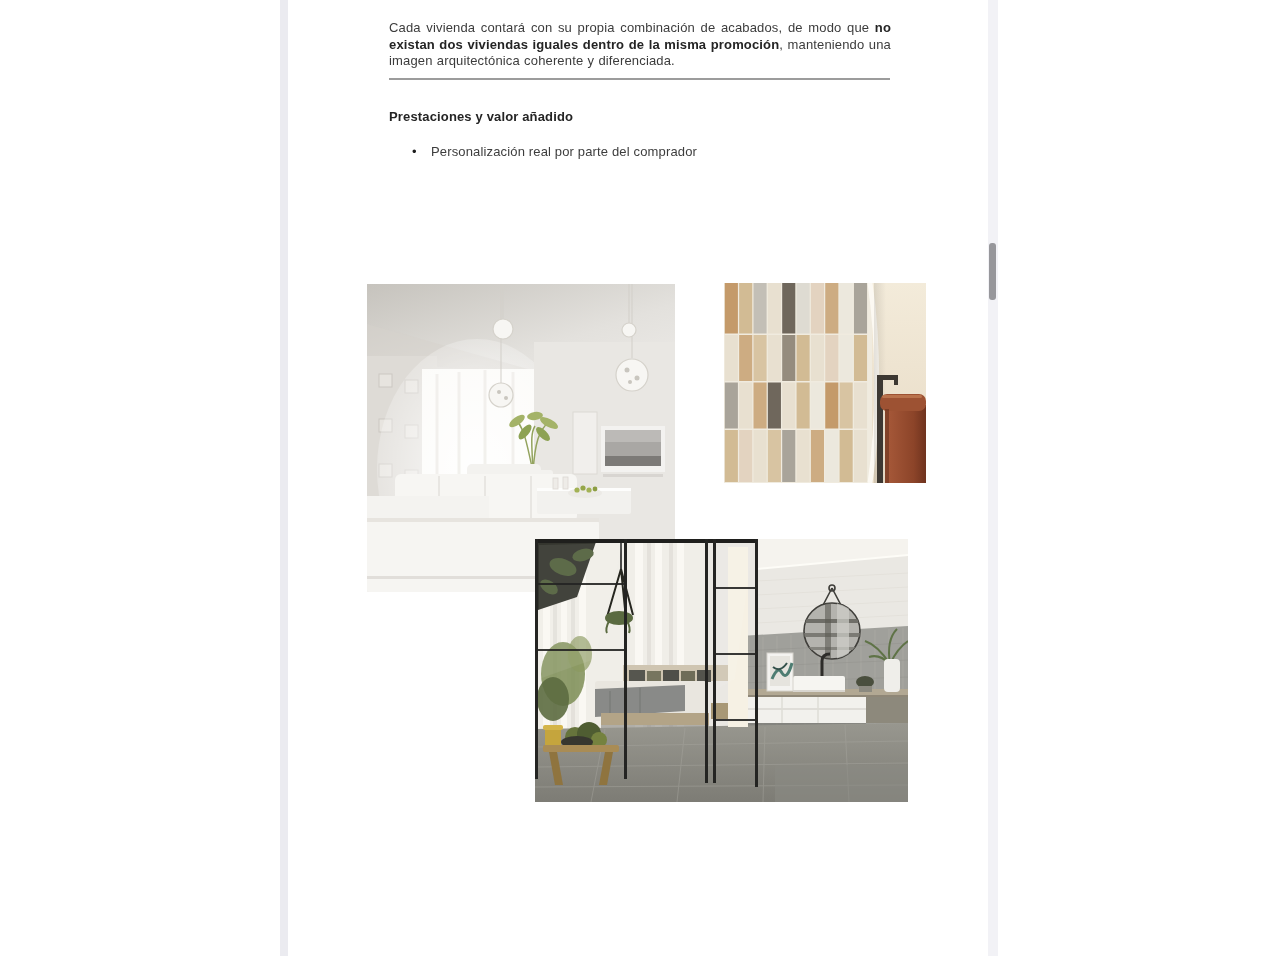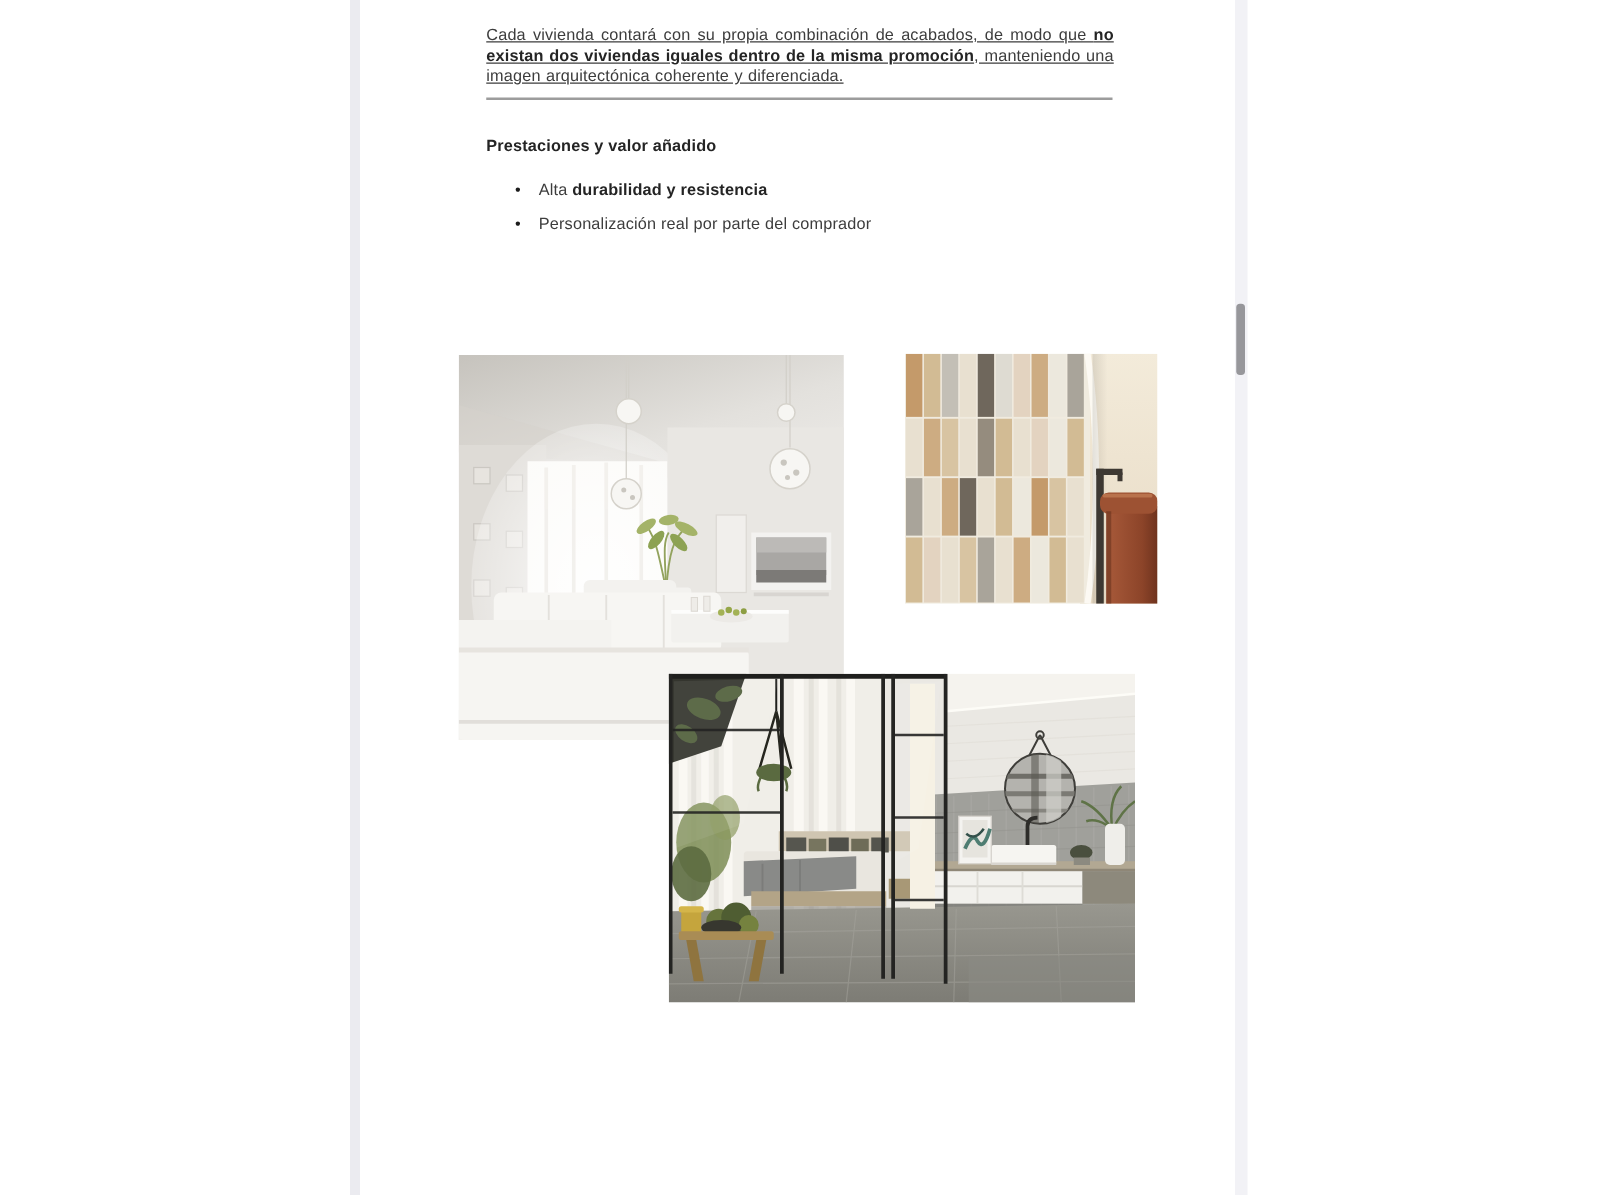--- a/index.html
+++ b/index.html
@@ -5,21 +5,21 @@
   html,body{margin:0;padding:0;background:#ffffff;}
   .screen{position:relative;width:1280px;height:960px;background:#ffffff;overflow:hidden;
           font-family:"Liberation Sans",sans-serif;color:#3d3d3d;}
   .page-gutter-left{position:absolute;left:280px;top:0;width:8px;height:956px;background:#ebebf0;}
   .doc-page{position:absolute;left:288px;top:0;width:700px;height:956px;background:#ffffff;}
   .scroll-track{position:absolute;left:988px;top:0;width:10px;height:956px;background:#f2f2f6;}
   .scroll-thumb{position:absolute;left:989px;top:243px;width:7px;height:57px;background:#97979b;border-radius:3px;}
 
   .body-text{position:absolute;left:389px;width:502px;font-size:13px;line-height:16.5px;
              letter-spacing:.15px;word-spacing:.5px;color:#3c3c3c;}
-  .para-1{top:7px;text-align:justify;text-decoration:underline;}
+  .para-1{top:7px;text-align:justify;}
   .para-1 strong,.list strong,.heading{color:#242424;}
   .divider{position:absolute;left:389px;top:78px;width:501px;height:2px;background:#9c9c9c;}
   .heading{position:absolute;left:389px;top:96px;font-size:13px;font-weight:700;letter-spacing:.15px;}
   .para-2{top:123px;}
   .list{position:absolute;left:389px;top:144px;width:502px;margin:0;padding:0;list-style:none;
         font-size:13px;line-height:16.5px;letter-spacing:.15px;}
   .list li{position:relative;padding-left:42px;margin-bottom:10px;}
   .list li::before{content:"\2022";position:absolute;left:23px;top:0;color:#1c1c1c;font-size:13px;}
 
   .fig{position:absolute;display:block;}
@@ -39,21 +39,20 @@
   <div class="scroll-thumb"></div>
 
   <p class="body-text para-1"><span>Cada vivienda contará con su propia combinación de acabados, de modo que </span><strong>no existan dos viviendas iguales dentro de la misma promoción</strong><span>, manteniendo una imagen arquitectónica coherente y diferenciada.</span></p>
 
   <div class="divider"></div>
 
   <h3 class="heading">Prestaciones y valor añadido</h3>
 
 
   <ul class="list">
-    <li><span>Alta </span><strong>durabilidad y resistencia</strong><span></span></li>
     <li><span>Personalización real por parte del comprador</span><strong></strong><span></span></li>
   </ul>
 
   <figure class="fig fig-living" aria-label="Render de salón totalmente blanco con lámparas colgantes esféricas, ventana luminosa, planta y televisor en pared">
     <svg viewBox="0 0 308 308" preserveAspectRatio="none">
       <defs>
         <linearGradient id="ceil1" x1="0" y1="0" x2="1" y2="1">
           <stop offset="0" stop-color="#c6c3bd"></stop>
             <stop offset="0.6" stop-color="#e3e1dd"></stop>
             <stop offset="1" stop-color="#edebe8"></stop>

